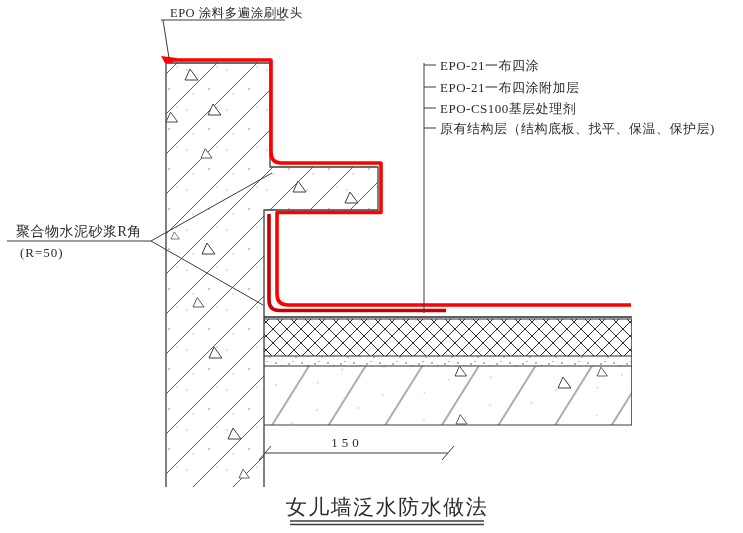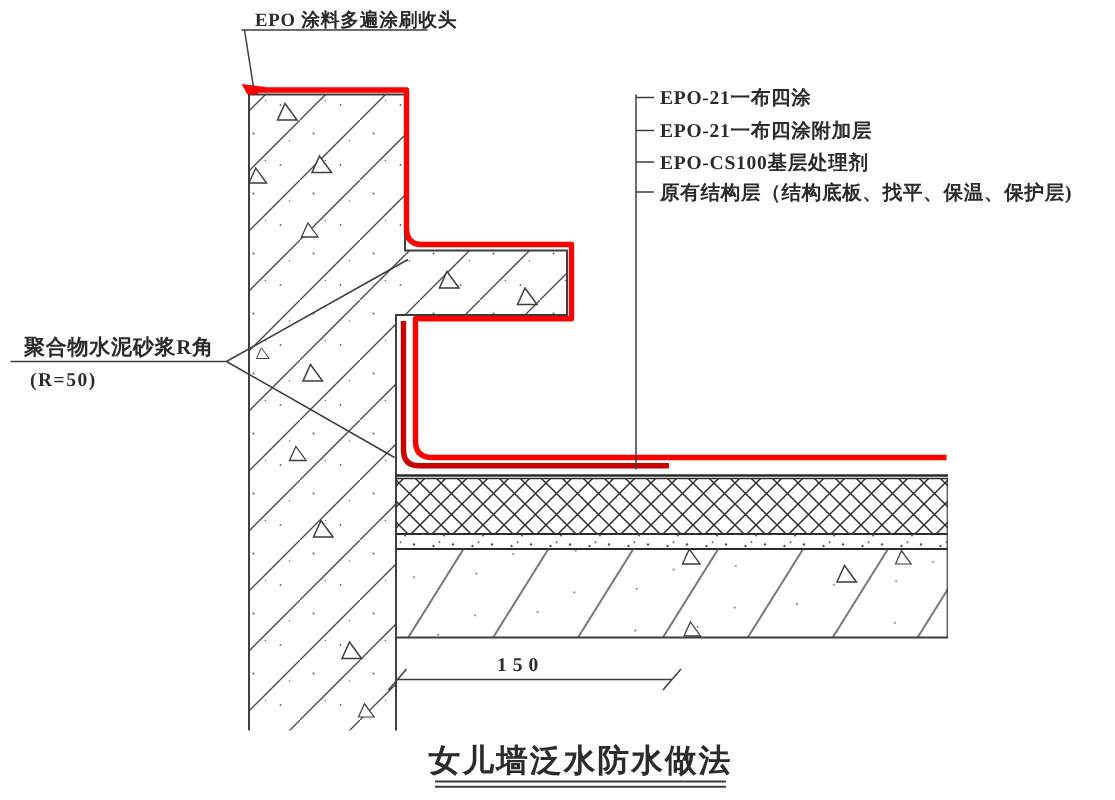--- a/index.html
+++ b/index.html
@@ -1,17 +1,17 @@
 <!DOCTYPE html>
 <html><head>
 <meta charset="utf-8">
 <style>
   html,body{margin:0;padding:0;background:#ffffff;}
   .stage{position:relative;width:743px;height:533px;background:#ffffff;overflow:hidden;
-         font-family:"Liberation Serif","DejaVu Serif",serif;font-weight:bold;}
+         font-family:"Liberation Serif","DejaVu Serif",serif;}
   svg text{fill:#2b2b2b;font-family:"Liberation Serif","DejaVu Serif",serif;}
 </style>
 </head>
 <body>
 
 <div class="stage">
 <svg width="743" height="533" viewBox="0 0 743 533" font-family="&quot;Liberation Serif&quot;,&quot;DejaVu Serif&quot;,serif">
 
   <defs>
 

